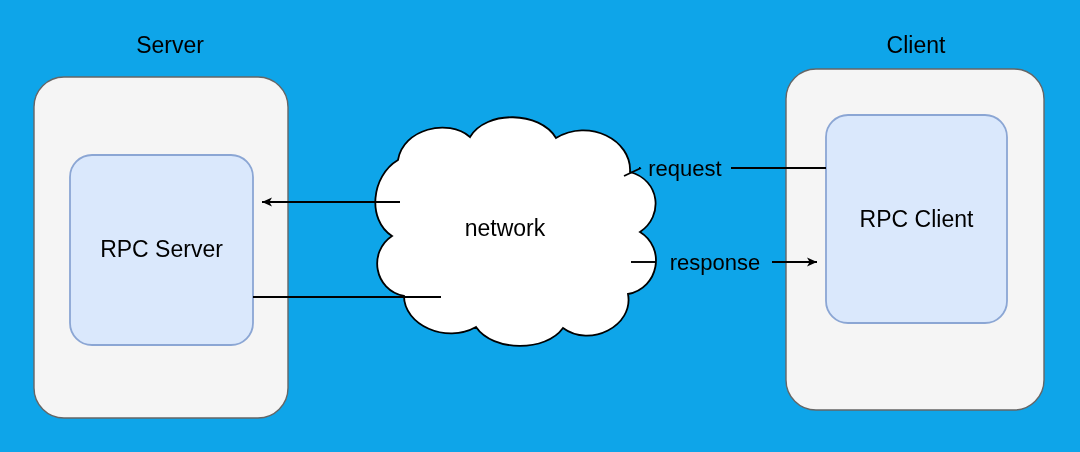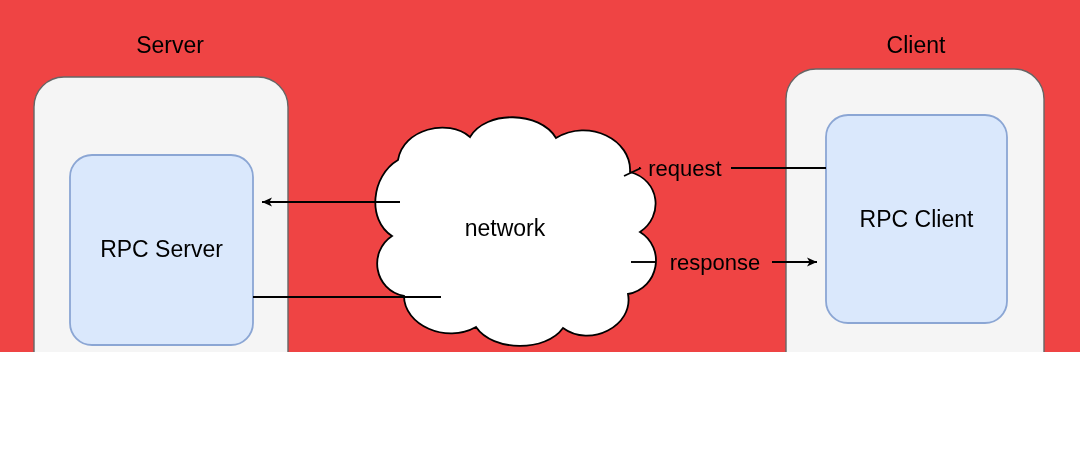--- a/index.html
+++ b/index.html
@@ -6,22 +6,22 @@
     margin: 0;
     padding: 0;
     background: #ffffff;
   }
   body {
     font-family: "Liberation Sans", sans-serif;
   }
   #canvas {
     position: relative;
     width: 1080px;
-    height: 352px;
-    background: #ef4444;
+    height: 452px;
+    background: #0ea5e9;
     overflow: hidden;
   }
   #diagram-svg {
     position: absolute;
     left: 0;
     top: 0;
     width: 1080px;
     height: 452px;
   }
   .dg-text {

